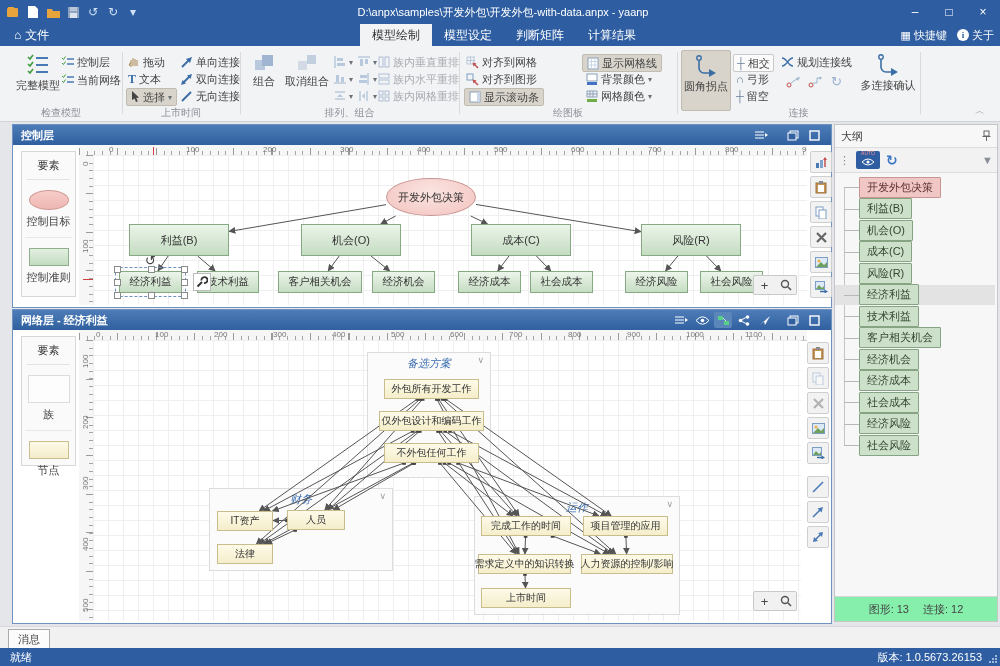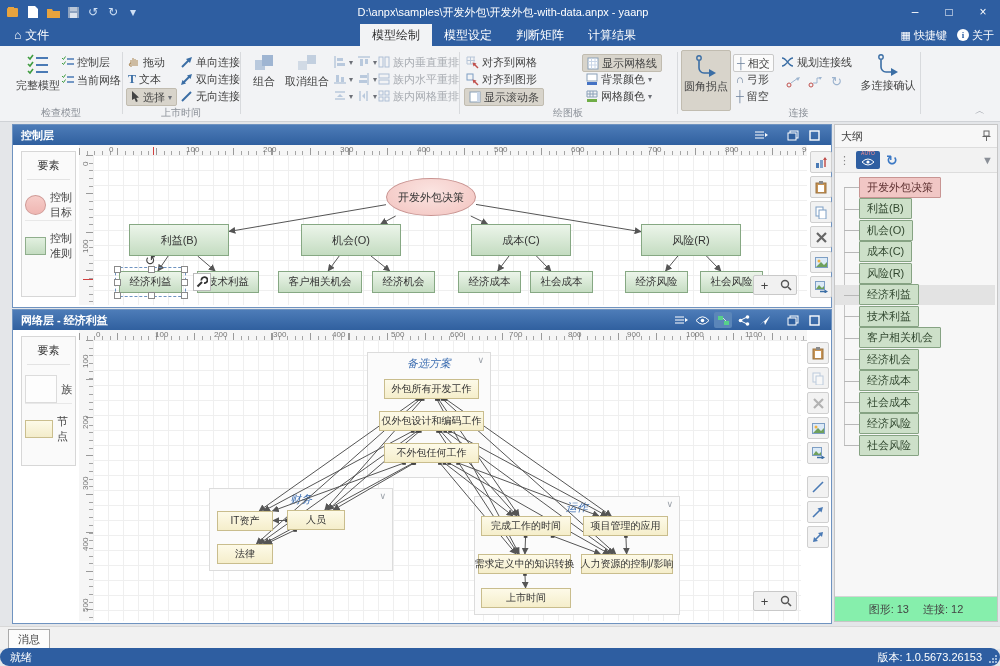--- a/index.html
+++ b/index.html
@@ -38,21 +38,21 @@
   .collapse{position:absolute;left:975px;top:58px;color:#8a8f97;font-size:10px;}
 
   
   .panel{position:absolute;background:#fff;border:1px solid #6f93c0;}
   .ptitle{position:absolute;left:0;top:0;right:0;height:20px;background:linear-gradient(#4d7cb8,#30609f);color:#fff;display:flex;align-items:center;padding:0 8px;font-weight:bold;font-size:11px;box-sizing:border-box;}
   .ptitle .spacer{flex:1;}
   .pticon{width:18px;height:16px;display:flex;align-items:center;justify-content:center;margin-left:3px;}
   .pticon.on{background:#5b86b9;border-radius:2px;}
   .palette{position:absolute;background:#fafafa;border:1px solid #d7d7d7;display:flex;flex-direction:column;align-items:center;padding-top:4px;box-sizing:border-box;}
   .palette .phead{font-size:11px;color:#333;padding:2px 0 6px;border-bottom:1px solid #e3e3e3;width:80%;text-align:center;}
-  .pal-item{display:flex;flex-direction:row;align-items:center;gap:4px;margin-top:10px;border-bottom:1px solid #e8e8e8;width:90%;}
+  .pal-item{display:flex;flex-direction:column;align-items:center;gap:4px;margin-top:10px;padding-bottom:8px;border-bottom:1px solid #e8e8e8;width:90%;}
   .pal-shape{font-size:6px;color:#555;display:flex;align-items:center;justify-content:center;}
   .shape-ellipse{width:38px;height:18px;border-radius:50%;background:linear-gradient(#f6cdc9,#efb6b2);border:1px solid #cf9a96;}
   .shape-rect{width:38px;height:16px;background:linear-gradient(#e2f0e0,#c4dcc1);border:1px solid #8fae8c;}
   .shape-cluster{width:40px;height:26px;background:#fdfdfd;border:1px solid #dcdcdc;}
   .shape-node{width:38px;height:16px;background:linear-gradient(#fdfae8,#f3ecca);border:1px solid #cabe8e;}
   .pal-label{font-size:11px;color:#444;}
 
   .hruler{position:absolute;height:10px;background:#f6f6f6;border-bottom:1px solid #cacaca;overflow:hidden;}
   .hruler .t1{position:absolute;left:0;right:0;bottom:0;height:4px;background:repeating-linear-gradient(90deg,#a5a5a5 0 1px,transparent 1px 7.7px);}
   .hruler .t2{position:absolute;left:0;right:0;bottom:0;height:7px;background:repeating-linear-gradient(90deg,#9a9a9a 0 1px,transparent 1px 38.5px);}
@@ -98,21 +98,21 @@
   .tline{position:absolute;left:9px;width:15px;height:1px;background:#b8b8b8;top:10px;}
   .vline{position:absolute;left:9px;width:1px;background:#c4c4c4;}
   .chip{margin-left:24px;padding:2px 7px;font-size:11px;border-radius:1px;}
   .chip.element{background:#cde0c9;border:1px solid #86a383;color:#31472f;}
   .chip.goal{background:#f1c7c5;border:1px solid #c89593;color:#5d3030;}
   .sb-counts{position:absolute;left:0;right:0;bottom:0;height:24px;background:#86efac;border-top:1px solid #d5d5d5;display:flex;align-items:center;justify-content:center;gap:14px;font-size:11px;color:#444;}
 
   
   .msgrow{position:absolute;left:0;top:626px;width:1000px;height:22px;background:#f1f1f1;border-top:1px solid #d8d8d8;}
   .msgtab{position:absolute;left:8px;top:2px;padding:2px 9px;background:#fcfcfc;border:1px solid #ababab;font-size:11px;color:#444;}
-  .statusbar{position:absolute;left:0;top:648px;width:1000px;height:18px;background:#2e5ea1;color:#fff;display:flex;align-items:center;font-size:11px;border-radius:9px;}
+  .statusbar{position:absolute;left:0;top:648px;width:1000px;height:18px;background:#2e5ea1;color:#fff;display:flex;align-items:center;font-size:11px;}
   .statusbar .sleft{padding-left:10px;}
   .statusbar .sright{margin-left:auto;padding-right:18px;}
   .grip{position:absolute;right:2px;bottom:2px;}
   svg{display:block;}
 </style>
 </head>
 <body>
 
 <div class="app">
 
@@ -370,20 +370,21 @@
       <span>
           <svg width="12" height="12">
             <rect x="1" y="1" width="4" height="4" fill="none" stroke="#aebfd6"></rect>
             <rect x="7" y="1" width="4" height="4" fill="none" stroke="#aebfd6"></rect>
             <rect x="1" y="7" width="4" height="4" fill="none" stroke="#aebfd6"></rect>
             <rect x="7" y="7" width="4" height="4" fill="none" stroke="#aebfd6"></rect>
           </svg>
         </span>
       <span>族内网格重排</span>
     </div>
+    <div class="glabel" style="left:240px;width:219px">排列、组合</div>
 
     <div class="rsmall" style="left:466px;top:8px">
       <span>
           <svg width="13" height="13">
             <path d="M1 1 h8 M1 4.5 h8 M1 8 h8 M1 1 v7 M4.5 1 v7 M8 1 v7" stroke="#b8c6d8" fill="none"></path>
             <line x1="12" y1="12" x2="8" y2="8" stroke="#c0504d" stroke-width="1.5"></line>
             <polygon points="6.5,6.5 10.5,7.5 7.5,10.5" fill="#c0504d"></polygon>
           </svg>
         </span>
       <span>对齐到网格</span>

